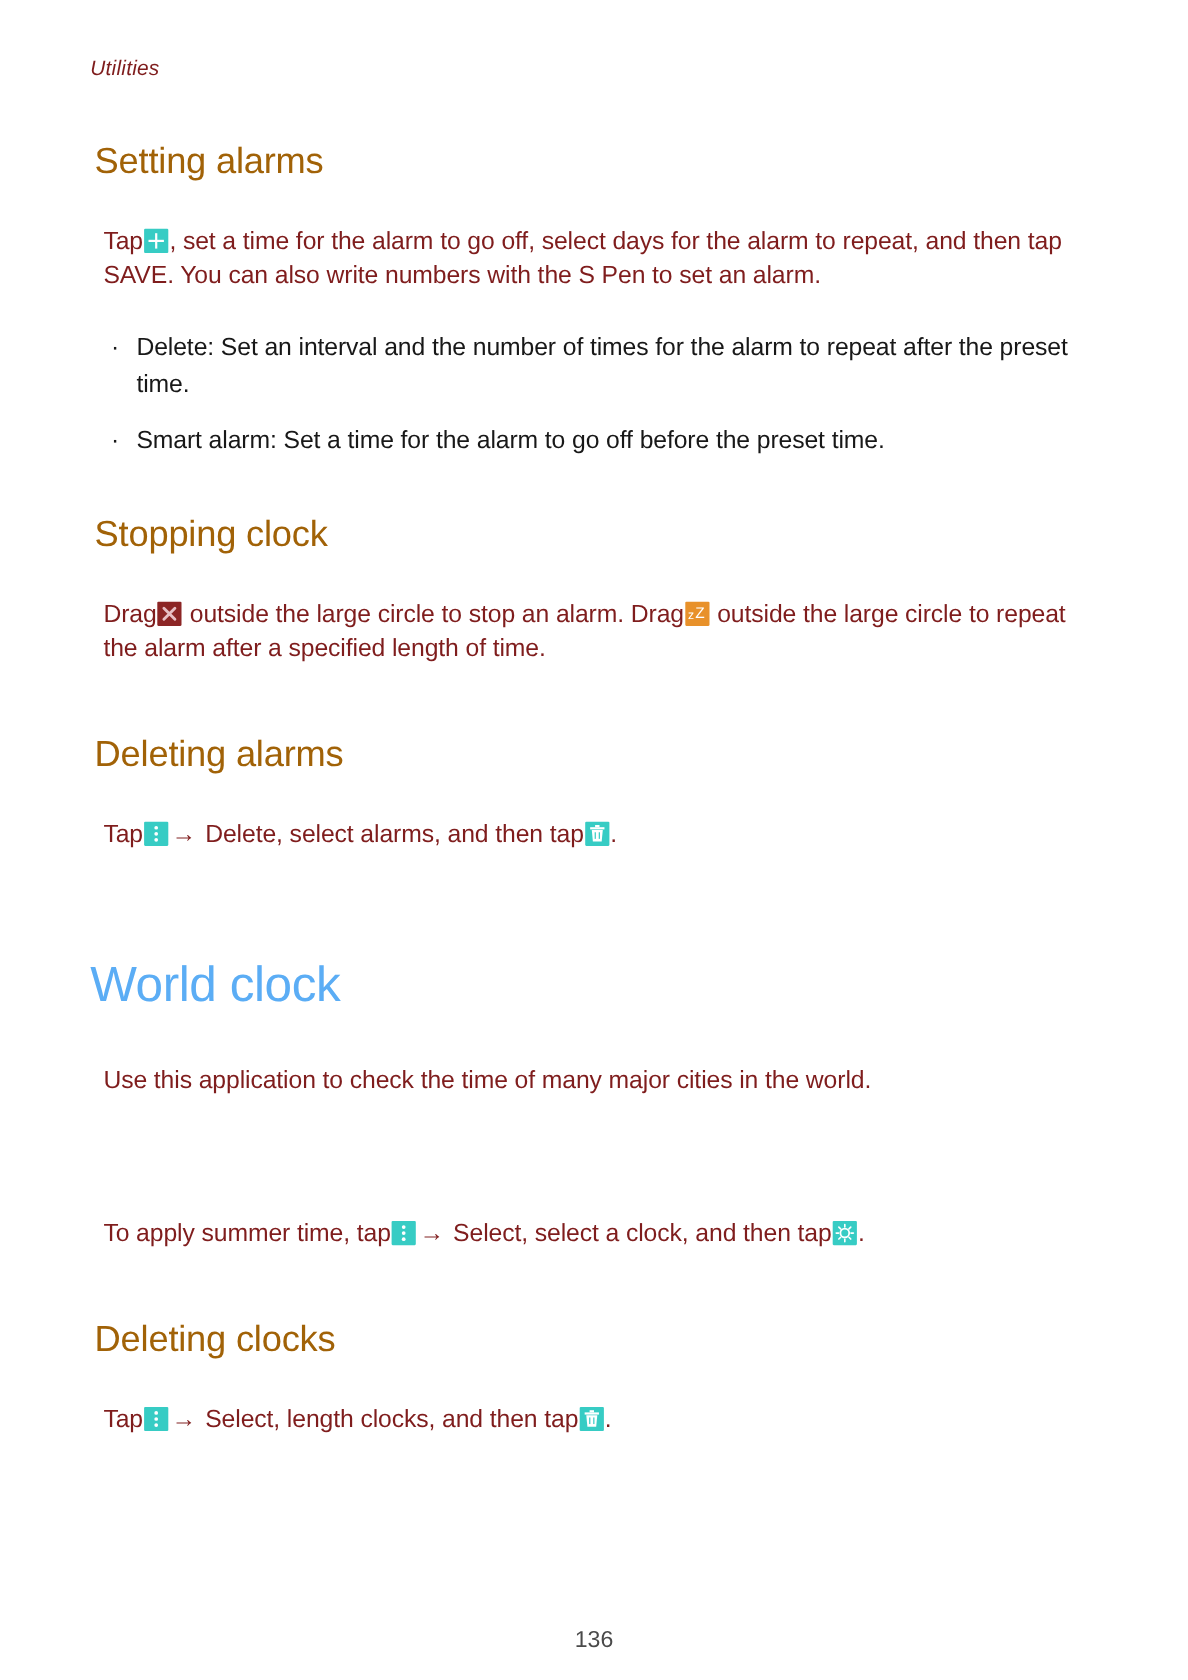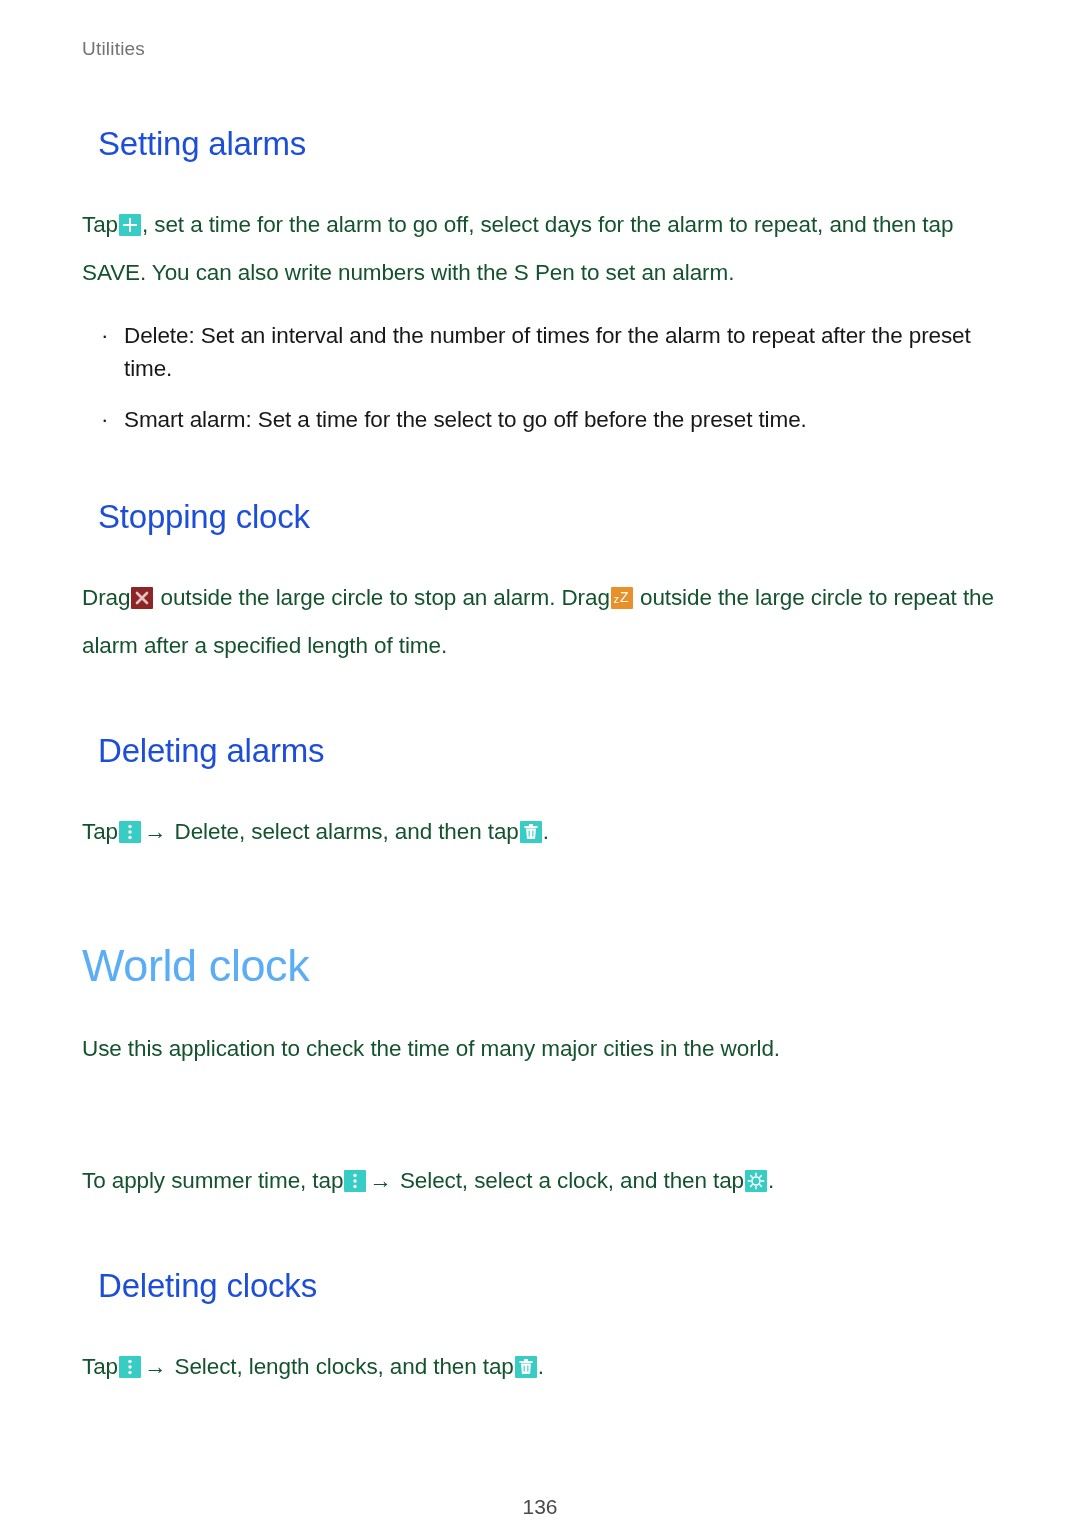--- a/index.html
+++ b/index.html
@@ -20,51 +20,52 @@
     position: relative;
     width: 1080px;
     height: 1527px;
     box-sizing: border-box;
     padding: 0 82px;
   }
 
   
   .running-header {
     font-size: 19px;
-    color: #737373;
+    color: #7f1d1d;
     letter-spacing: 0.2px;
-    padding-top: 38px;
+    padding-top: 52px;
     line-height: 1.2;
+    font-style: italic;
   }
 
   
   h2.sub-heading {
     font-size: 33px;
     font-weight: normal;
-    color: #1d4ed8;
-    margin: 16px;
+    color: #a16207;
+    margin: 4px;
     letter-spacing: -0.2px;
     line-height: 1.15;
   }
 
   h1.chapter-heading {
     font-size: 45px;
     font-weight: normal;
     color: #5badf5;
     margin: 0;
     letter-spacing: -0.4px;
     line-height: 1.15;
   }
 
   
   p.body-text {
     font-size: 22.5px;
-    line-height: 48px;
-    margin: 0;
-    color: #14532d;
+    line-height: 31px;
+    margin: 12px;
+    color: #7f1d1d;
     letter-spacing: -0.1px;
   }
 
   ul.bullet-list {
     margin: 0;
     padding: 0;
     list-style: none;
   }
   ul.bullet-list li {
     font-size: 22.5px;
@@ -107,21 +108,21 @@
   .gap-xl  { height: 46px; }
   .gap-xxl { height: 62px; }
 
   .arrow-glyph { padding: 0 2px; }
 
   
   .page-number {
     position: absolute;
     left: 0;
     right: 0;
-    bottom: 8px;
+    bottom: 24px;
     text-align: center;
     font-size: 21px;
     color: #4a4a4a;
   }
 </style>
 </head>
 <body>
 
 <div class="page">
 
@@ -141,21 +142,21 @@
       </svg></span><span>, set a time for the alarm to go off, select days for the alarm to repeat, and then tap SAVE. You can also write numbers with the S Pen to set an alarm.</span>
   </p>
 
   <div class="gap-md"></div>
 
   <ul class="bullet-list">
     <li>
       <span class="bullet-dot">·</span><span>Delete</span><span>:</span><span> Set an interval and the number of times for the alarm to repeat after the preset time.</span>
     </li>
     <li style="margin-top:18px;">
-      <span class="bullet-dot">·</span><span>Smart alarm</span><span>:</span><span> Set a time for the select to go off before the preset time.</span>
+      <span class="bullet-dot">·</span><span>Smart alarm</span><span>:</span><span> Set a time for the alarm to go off before the preset time.</span>
     </li>
   </ul>
 
   <div class="gap-xl"></div>
 
   <h2 class="sub-heading">Stopping clock</h2>
 
   <div class="gap-md"></div>
 
   <p class="body-text">

